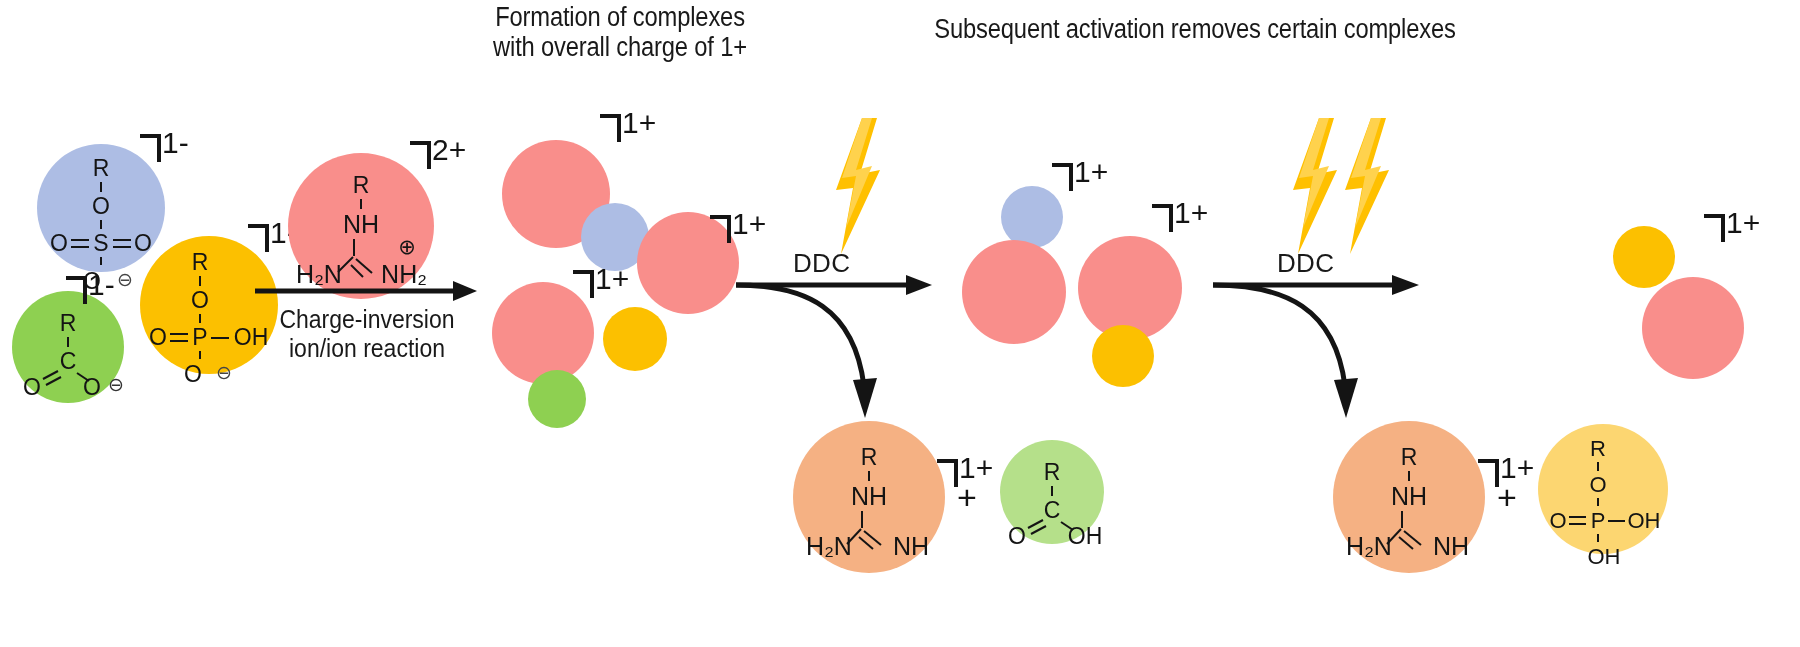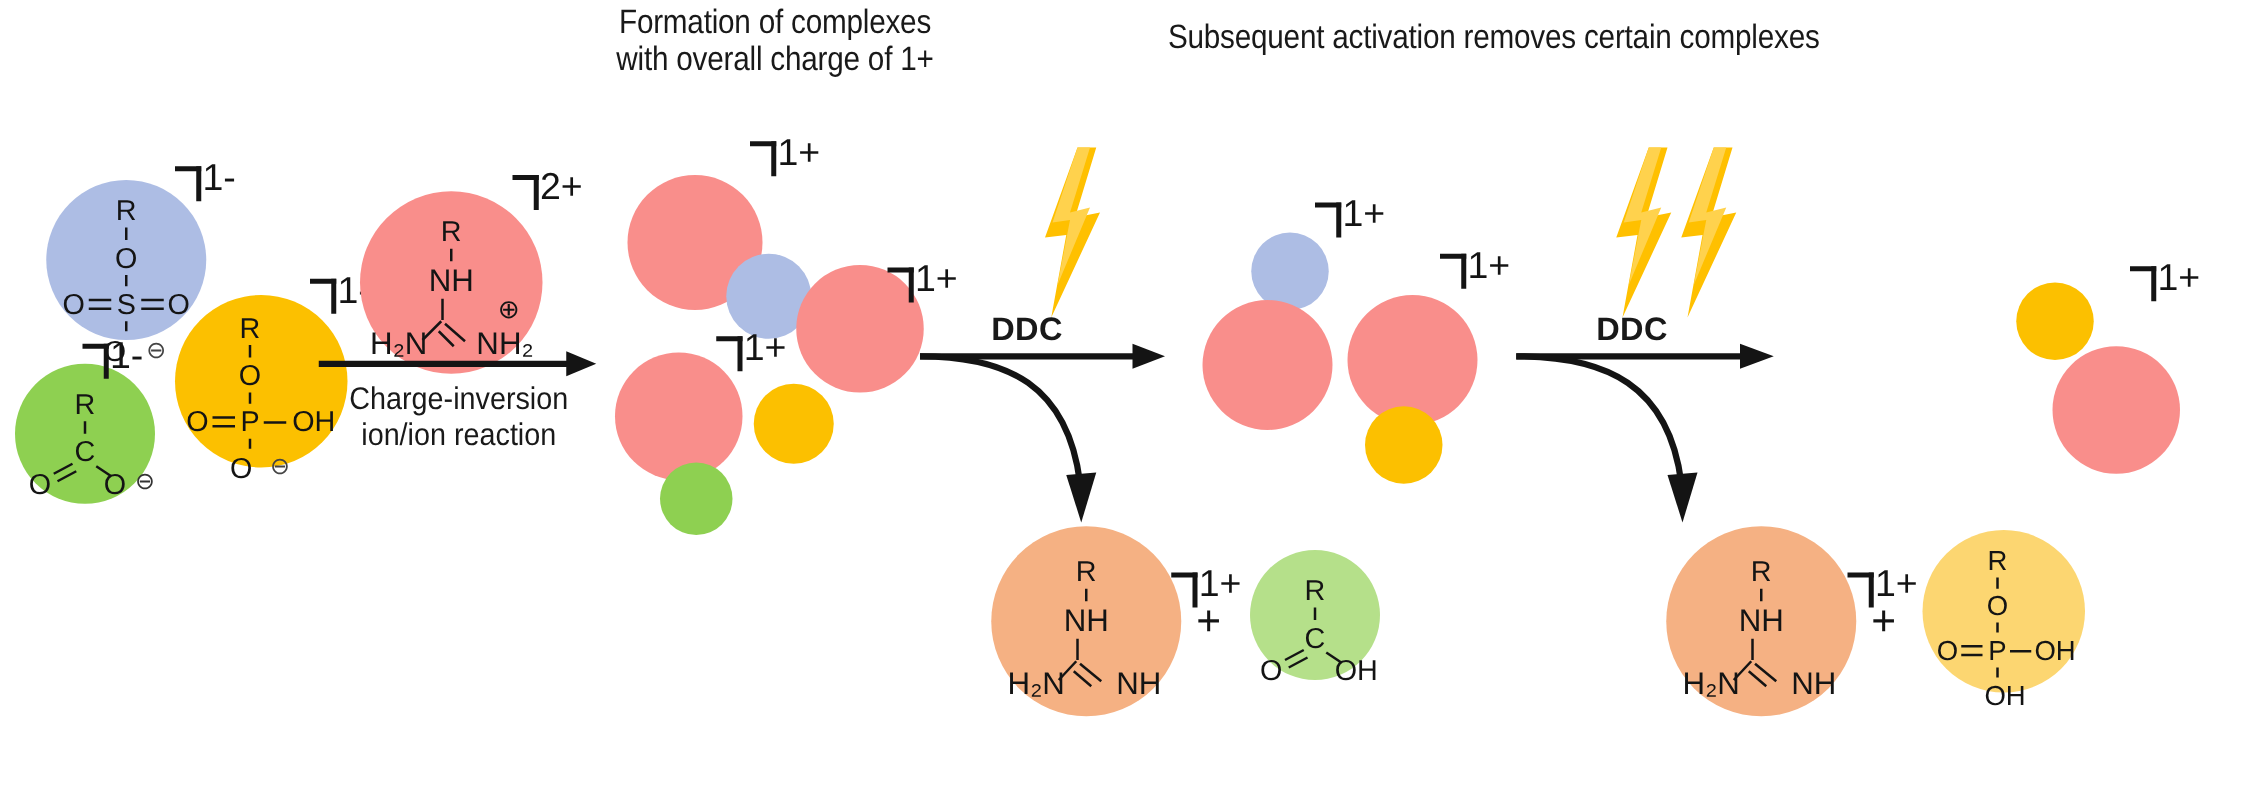--- a/index.html
+++ b/index.html
@@ -28,21 +28,21 @@
           font-family:"Liberation Sans","DejaVu Sans",sans-serif;}
   .charge .brk{display:inline-block;width:17px;height:24px;
                border-top:4px solid #141414;border-right:4px solid #141414;
                vertical-align:-7px;margin-right:1px;}
   .charge .val{font-size:30px;vertical-align:2px;}
 
   
   .rxn-label{position:absolute;text-align:center;font-size:25px;line-height:1.15;
              color:#191919;white-space:pre-line;
              transform:scaleX(0.92);transform-origin:center top;}
-  .ddc-label{position:absolute;font-size:26px;color:#191919;letter-spacing:0.3px;font-weight:bold;}
+  .ddc-label{position:absolute;font-size:26px;color:#191919;letter-spacing:0.3px;}
 
   .plus{position:absolute;font-size:34px;color:#141414;font-weight:400;}
 </style>
 </head>
 <body>
 
 <div class="stage">
 
   <div class="heading" style="left:450px;top:2px;width:340px;">Formation of complexes
 with overall charge of 1+</div>

